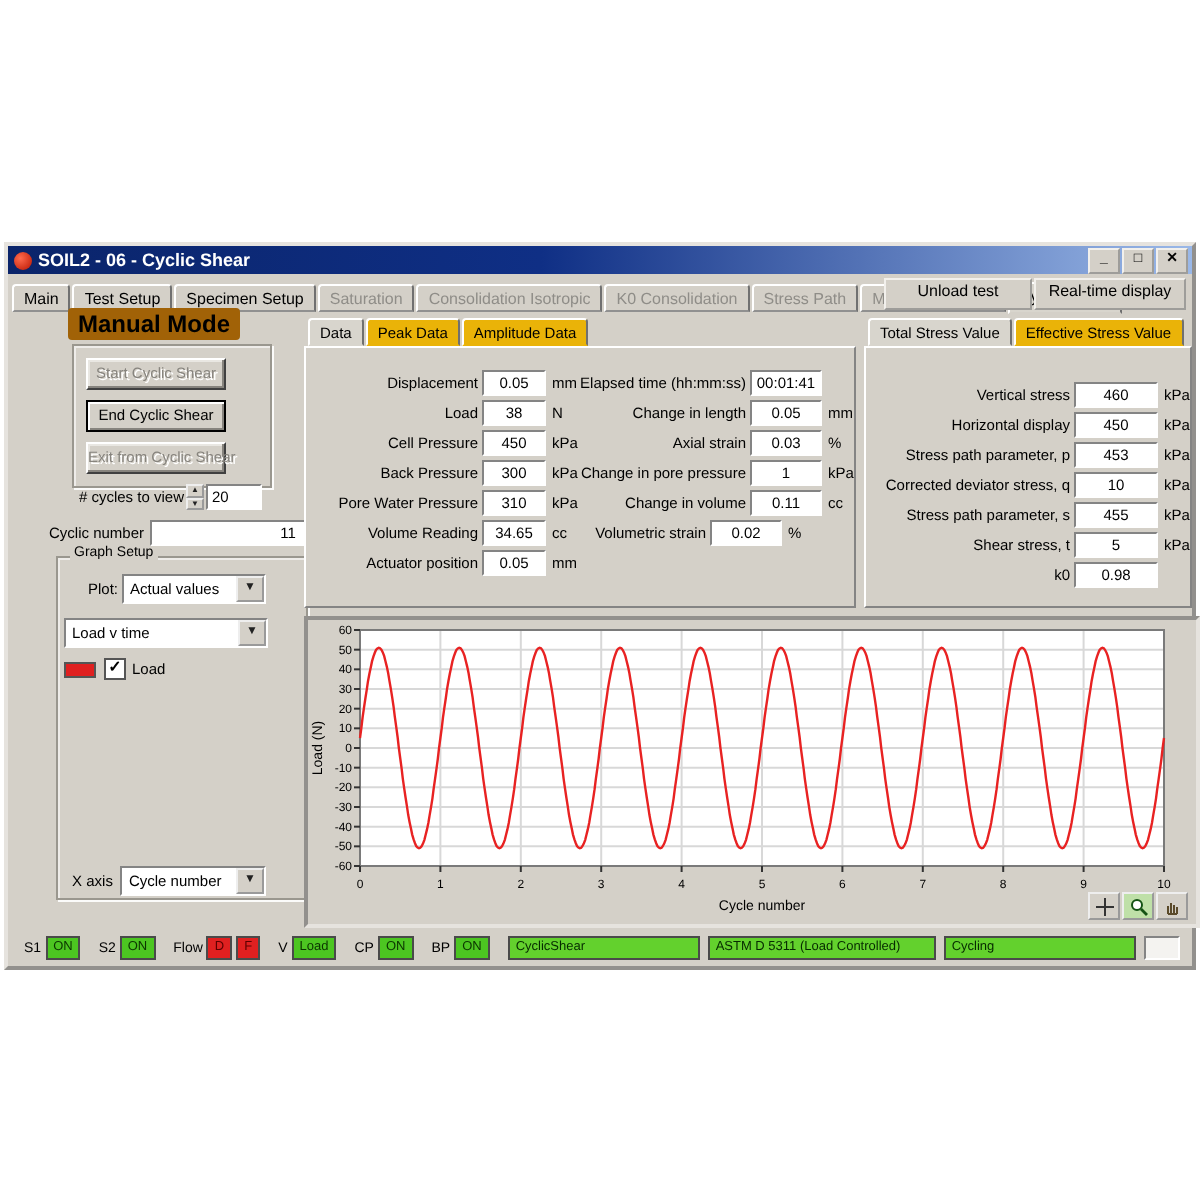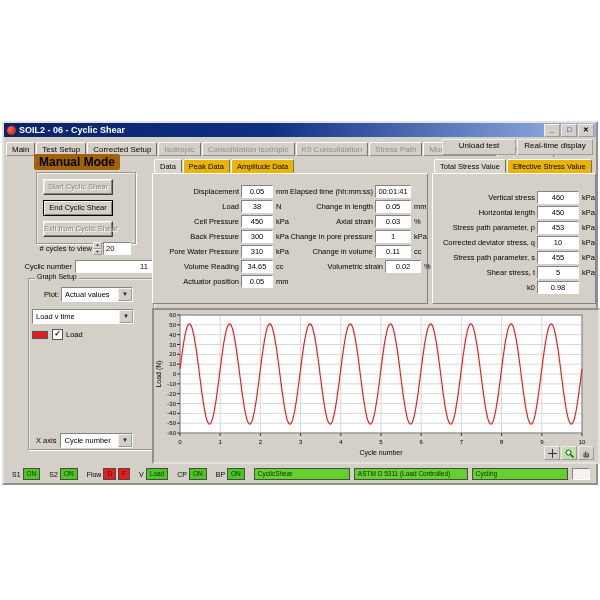--- a/index.html
+++ b/index.html
@@ -90,22 +90,22 @@
     <span class="title-text">SOIL2 - 06 - Cyclic Shear</span>
     <span class="cap-btn">_</span>
     <span class="cap-btn">□</span>
     <span class="cap-btn">✕</span>
   </div>
 
   <div class="tabrow">
     <span id="nav-tabs" style="display:flex;align-items:flex-end;">
         <span class="tab">Main</span>
         <span class="tab">Test Setup</span>
-        <span class="tab">Corrected Setup</span>
-        <span class="tab disabled">Isotropic</span>
+        <span class="tab">Specimen Setup</span>
+        <span class="tab disabled">Saturation</span>
         <span class="tab disabled">Consolidation Isotropic</span>
         <span class="tab disabled">K0 Consolidation</span>
         <span class="tab disabled">Stress Path</span>
         <span class="tab disabled">Monotonic Shear</span>
         <span class="tab active">Cyclic Shear</span>
       </span>
     <span class="hdr-btn" id="btn-unload">Unload test</span>
     <span class="hdr-btn" id="btn-realtime">Real-time display</span>
   </div>
 
@@ -226,42 +226,42 @@
               <span class="rlabel" style="width: 92px;">Change in pore pressure</span>
               <span class="fval" style="width: 34px; margin-left: 2px;">1</span>
               <span class="funit">kPa</span>
             </div>
             <div class="frow">
               <span class="rlabel" style="width: 92px;">Change in volume</span>
               <span class="fval" style="width: 34px; margin-left: 2px;">0.11</span>
               <span class="funit">cc</span>
             </div>
             <div class="frow">
-              <span class="rlabel" style="width: 102px; text-align: right;">Volumetric strain</span>
+              <span class="rlabel" style="width: 72px; text-align: right;">Volumetric strain</span>
               <span class="fval" style="width: 34px; margin-left: 2px;">0.02</span>
               <span class="funit">%</span>
             </div>
           </div>
       </div>
     </div>
 
     <div class="panel" style="left:426px;top:2px;width:164px;height:146px;">
       <div class="ptabs" id="stress-tabs">
           <span class="ptab active">Total Stress Value</span>
           <span class="ptab">Effective Stress Value</span>
         </div>
       <div class="pbody">
         <div class="fields" id="stress-fields" style="left:0;top:16px;">
             <div class="frow">
               <span class="rlabel" style="width: 102px;">Vertical stress</span>
               <span class="fval" style="width: 40px; margin-left: 2px;">460</span>
               <span class="funit">kPa</span>
             </div>
             <div class="frow">
-              <span class="rlabel" style="width: 102px;">Horizontal length</span>
+              <span class="rlabel" style="width: 102px;">Horizontal display</span>
               <span class="fval" style="width: 40px; margin-left: 2px;">450</span>
               <span class="funit">kPa</span>
             </div>
             <div class="frow">
               <span class="rlabel" style="width: 102px;">Stress path parameter, p</span>
               <span class="fval" style="width: 40px; margin-left: 2px;">453</span>
               <span class="funit">kPa</span>
             </div>
             <div class="frow">
               <span class="rlabel" style="width: 102px;">Corrected deviator stress, q</span>

